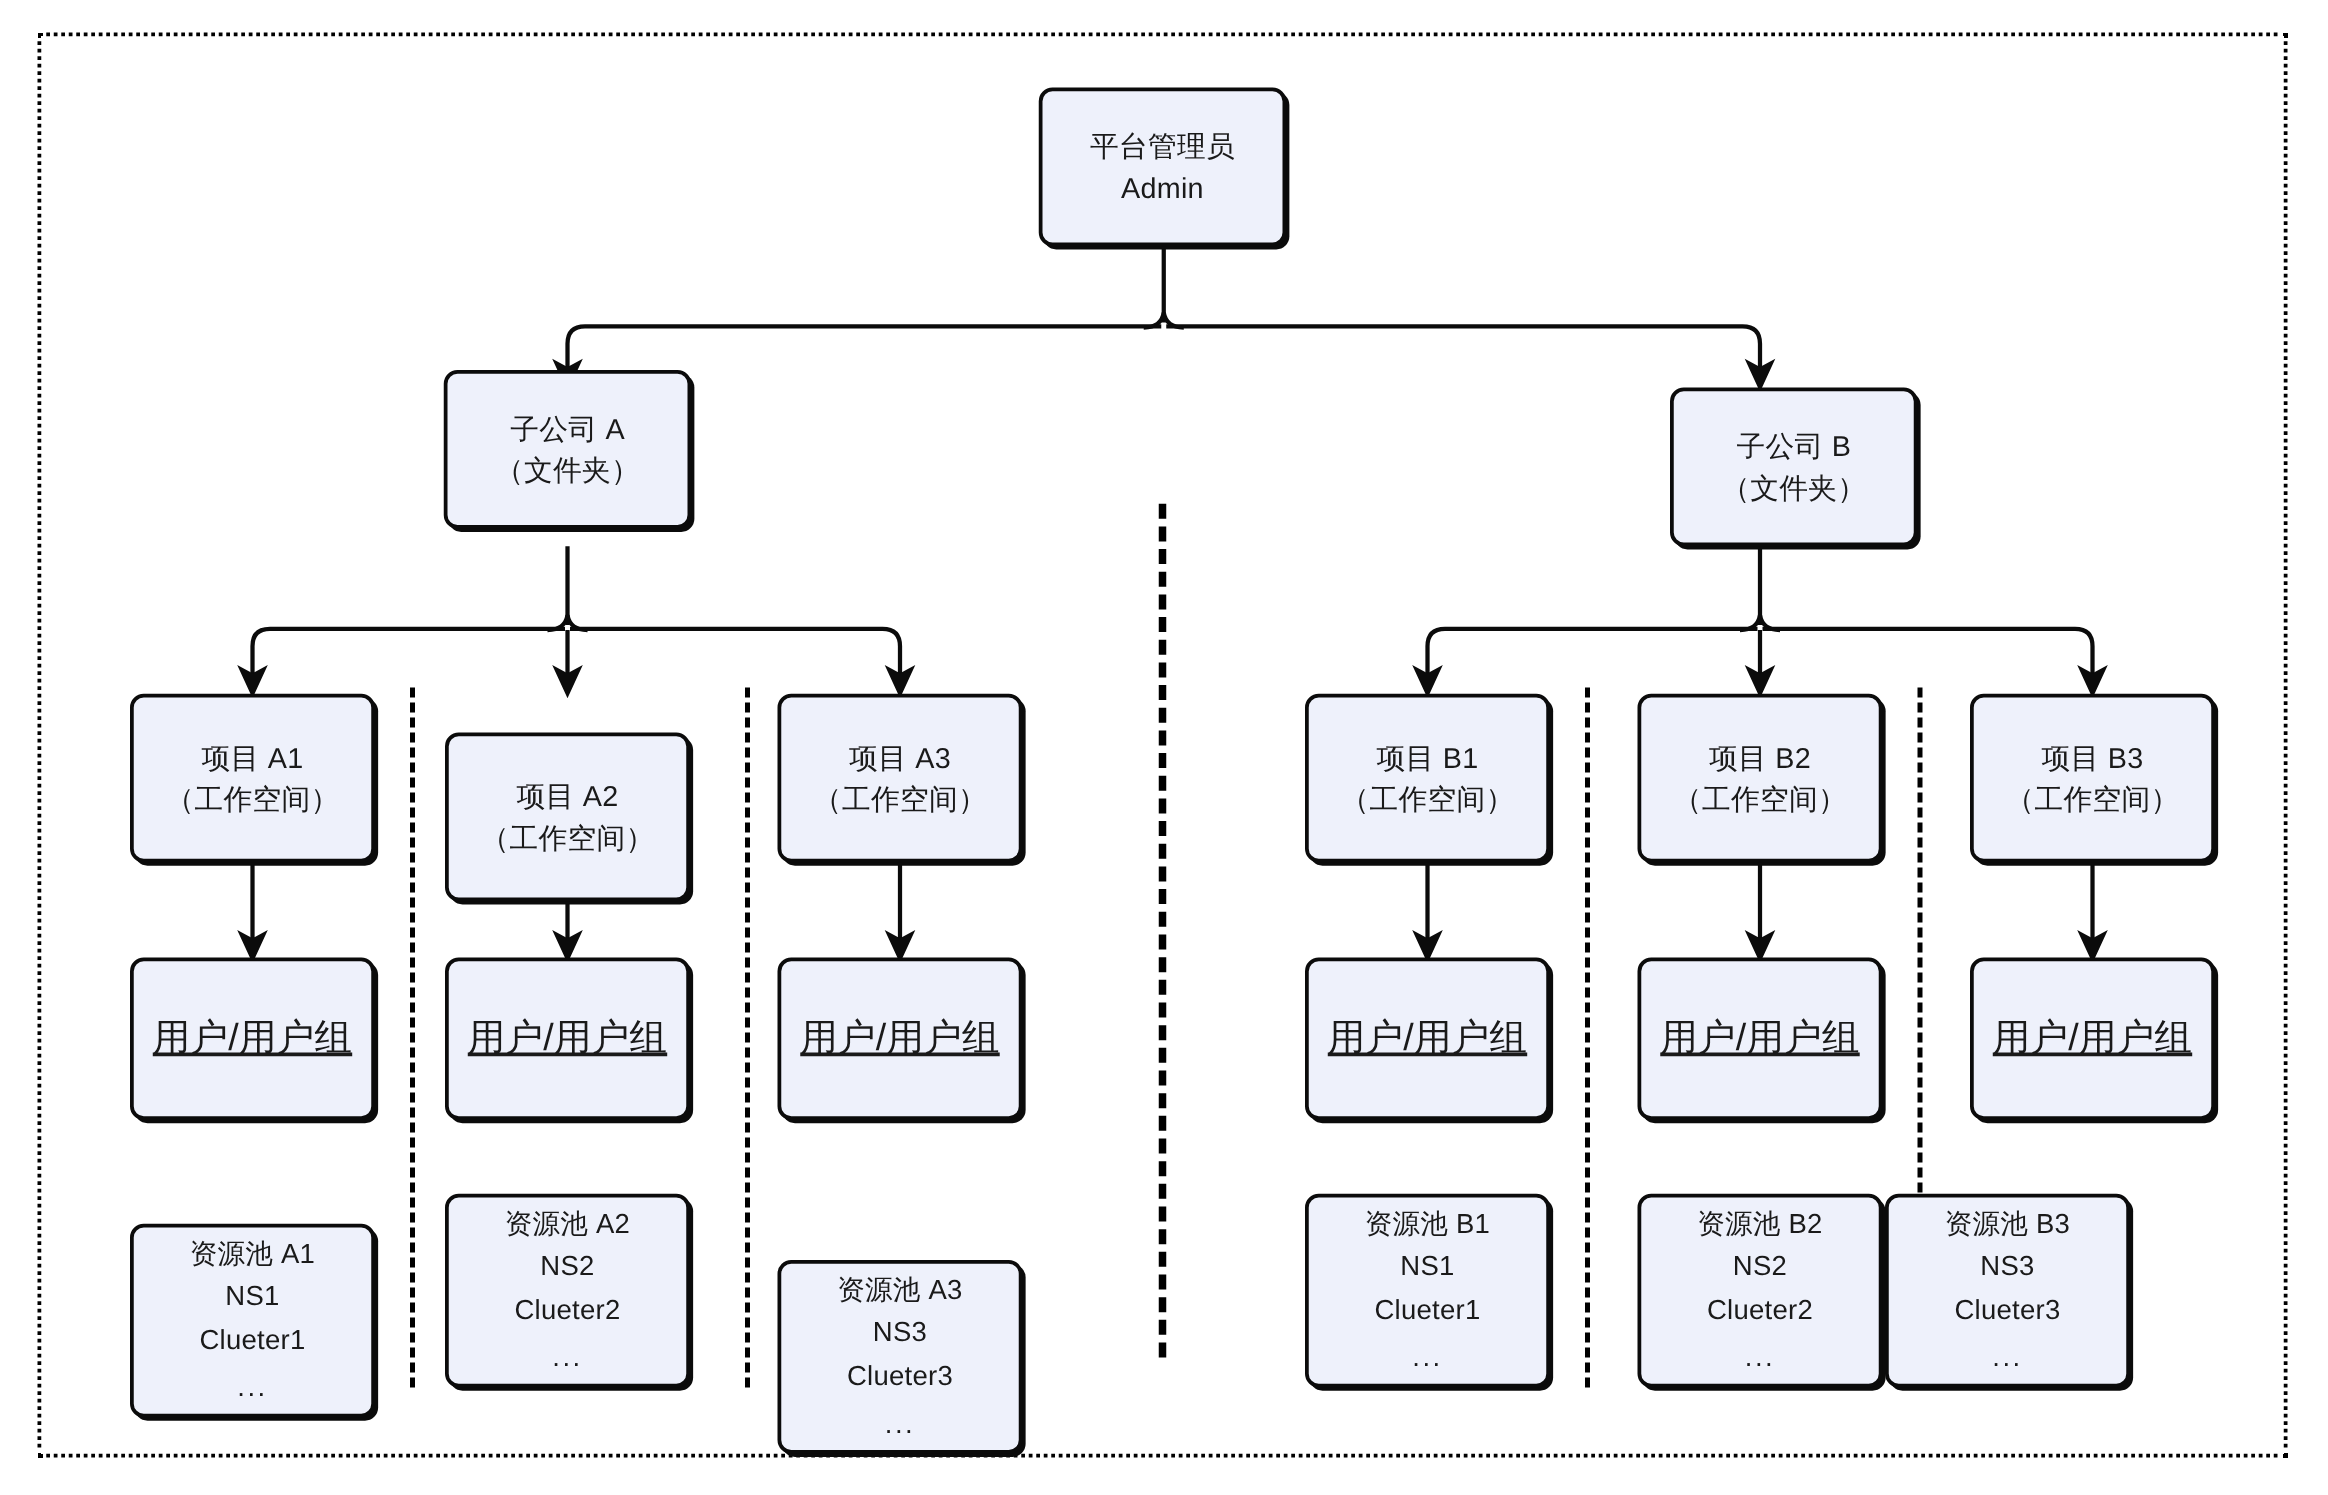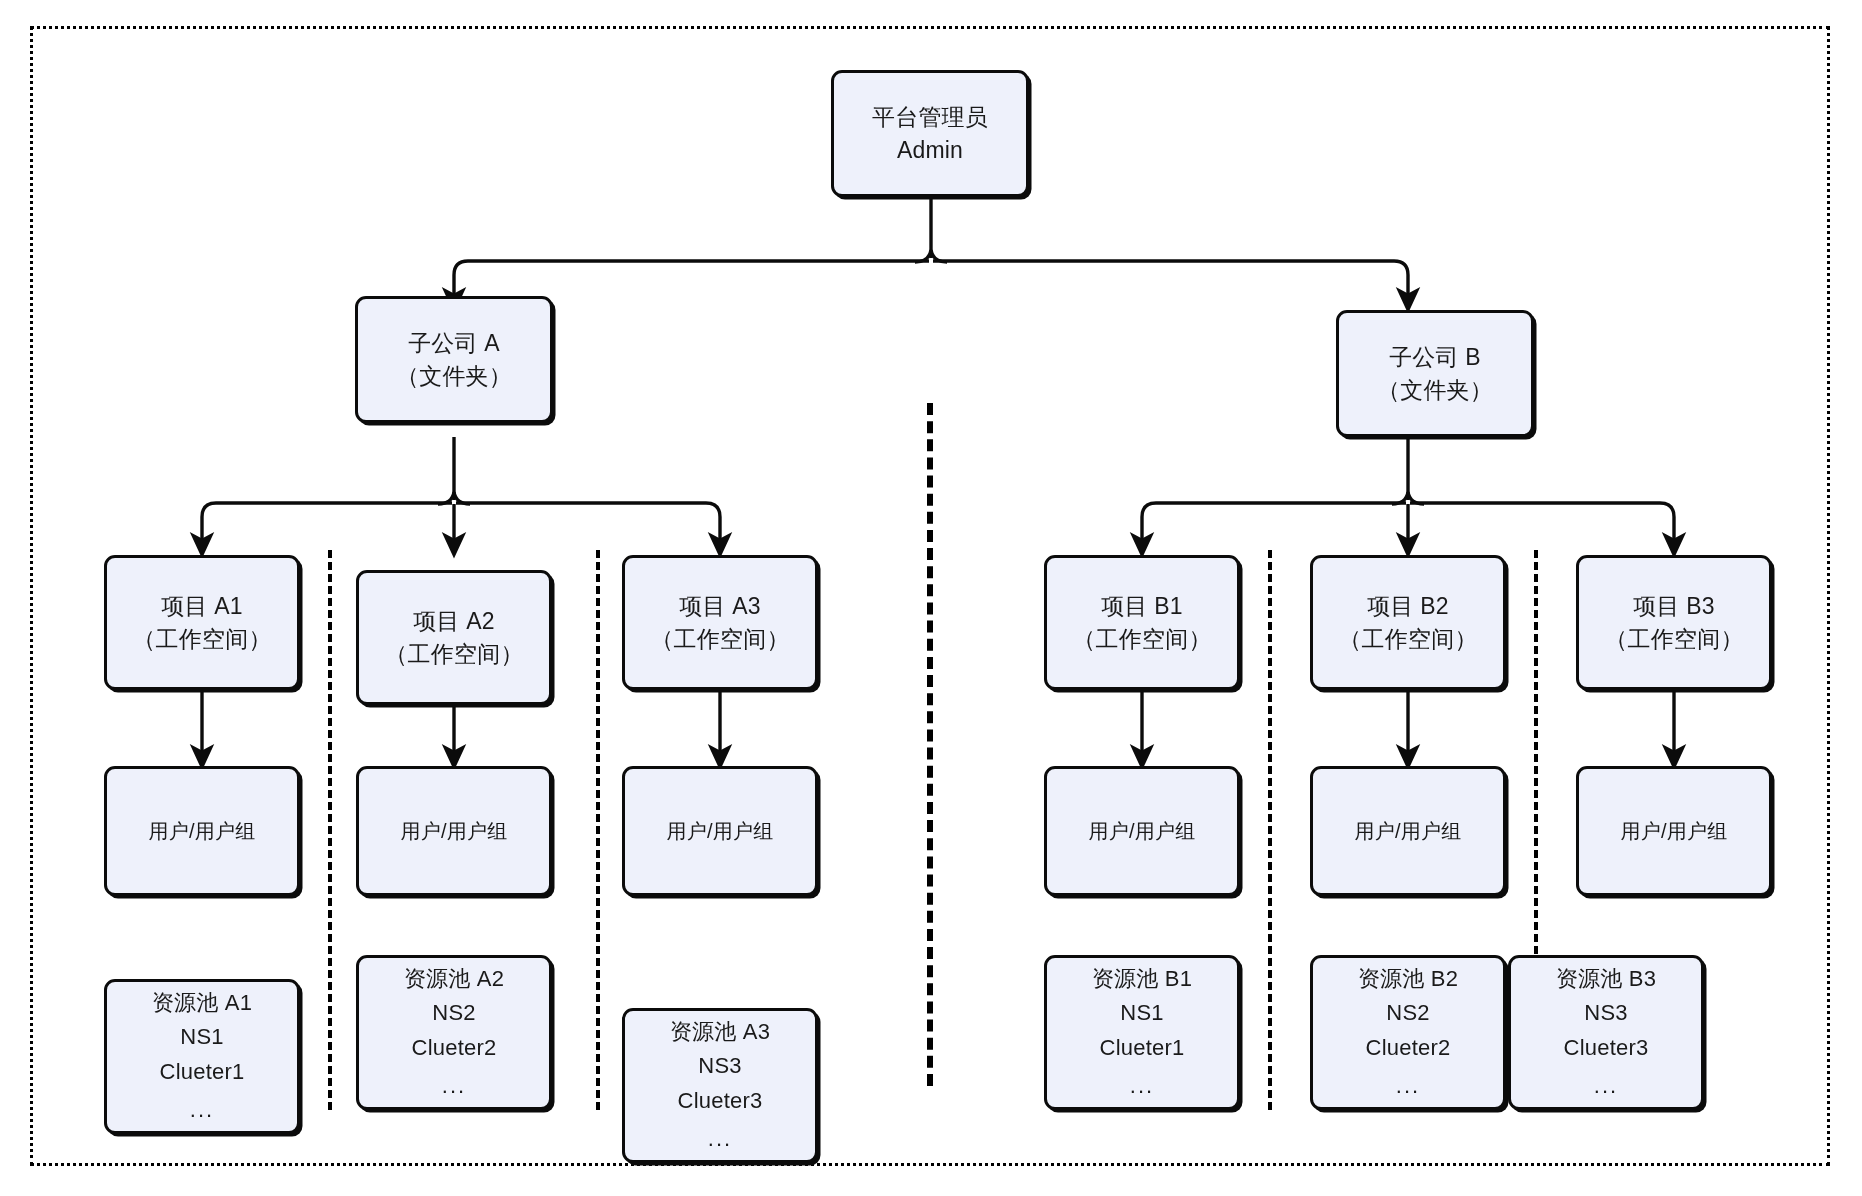--- a/index.html
+++ b/index.html
@@ -53,21 +53,22 @@
     font-size: 23px;
     line-height: 1.42;
     text-align: center;
     letter-spacing: 0.2px;
     white-space: nowrap;
   }
   .node .line {
     display: block;
   }
   .node.small {
-    font-size: 20px;
+    font-size: 30px;
+    text-decoration: underline;
   }
   .node.pool {
     font-size: 22px;
     line-height: 1.55;
   }
   .node.pool .dots {
     font-size: 22px;
     letter-spacing: 2px;
     padding-top: 4px;
   }
@@ -146,21 +147,21 @@
 
   <div class="node" style="left:1309px; top:310px; width:198px; height:127px;margin-left:27px;">
     <span class="line">子公司 B</span>
     <span class="line">（文件夹）</span>
   </div>
 
   <div class="node" style="left:104px; top:555px; width:196px; height:135px;">
     <span class="line">项目 A1</span>
     <span class="line">（工作空间）</span>
   </div>
-  <div class="node" style="left:356px; top:570px; width:196px; height:135px;">
+  <div class="node" style="left:356px; top:586px; width:196px; height:135px;">
     <span class="line">项目 A2</span>
     <span class="line">（工作空间）</span>
   </div>
   <div class="node" style="left:622px; top:555px; width:196px; height:135px;">
     <span class="line">项目 A3</span>
     <span class="line">（工作空间）</span>
   </div>
   <div class="node" style="left:1044px; top:555px; width:196px; height:135px;">
     <span class="line">项目 B1</span>
     <span class="line">（工作空间）</span>

